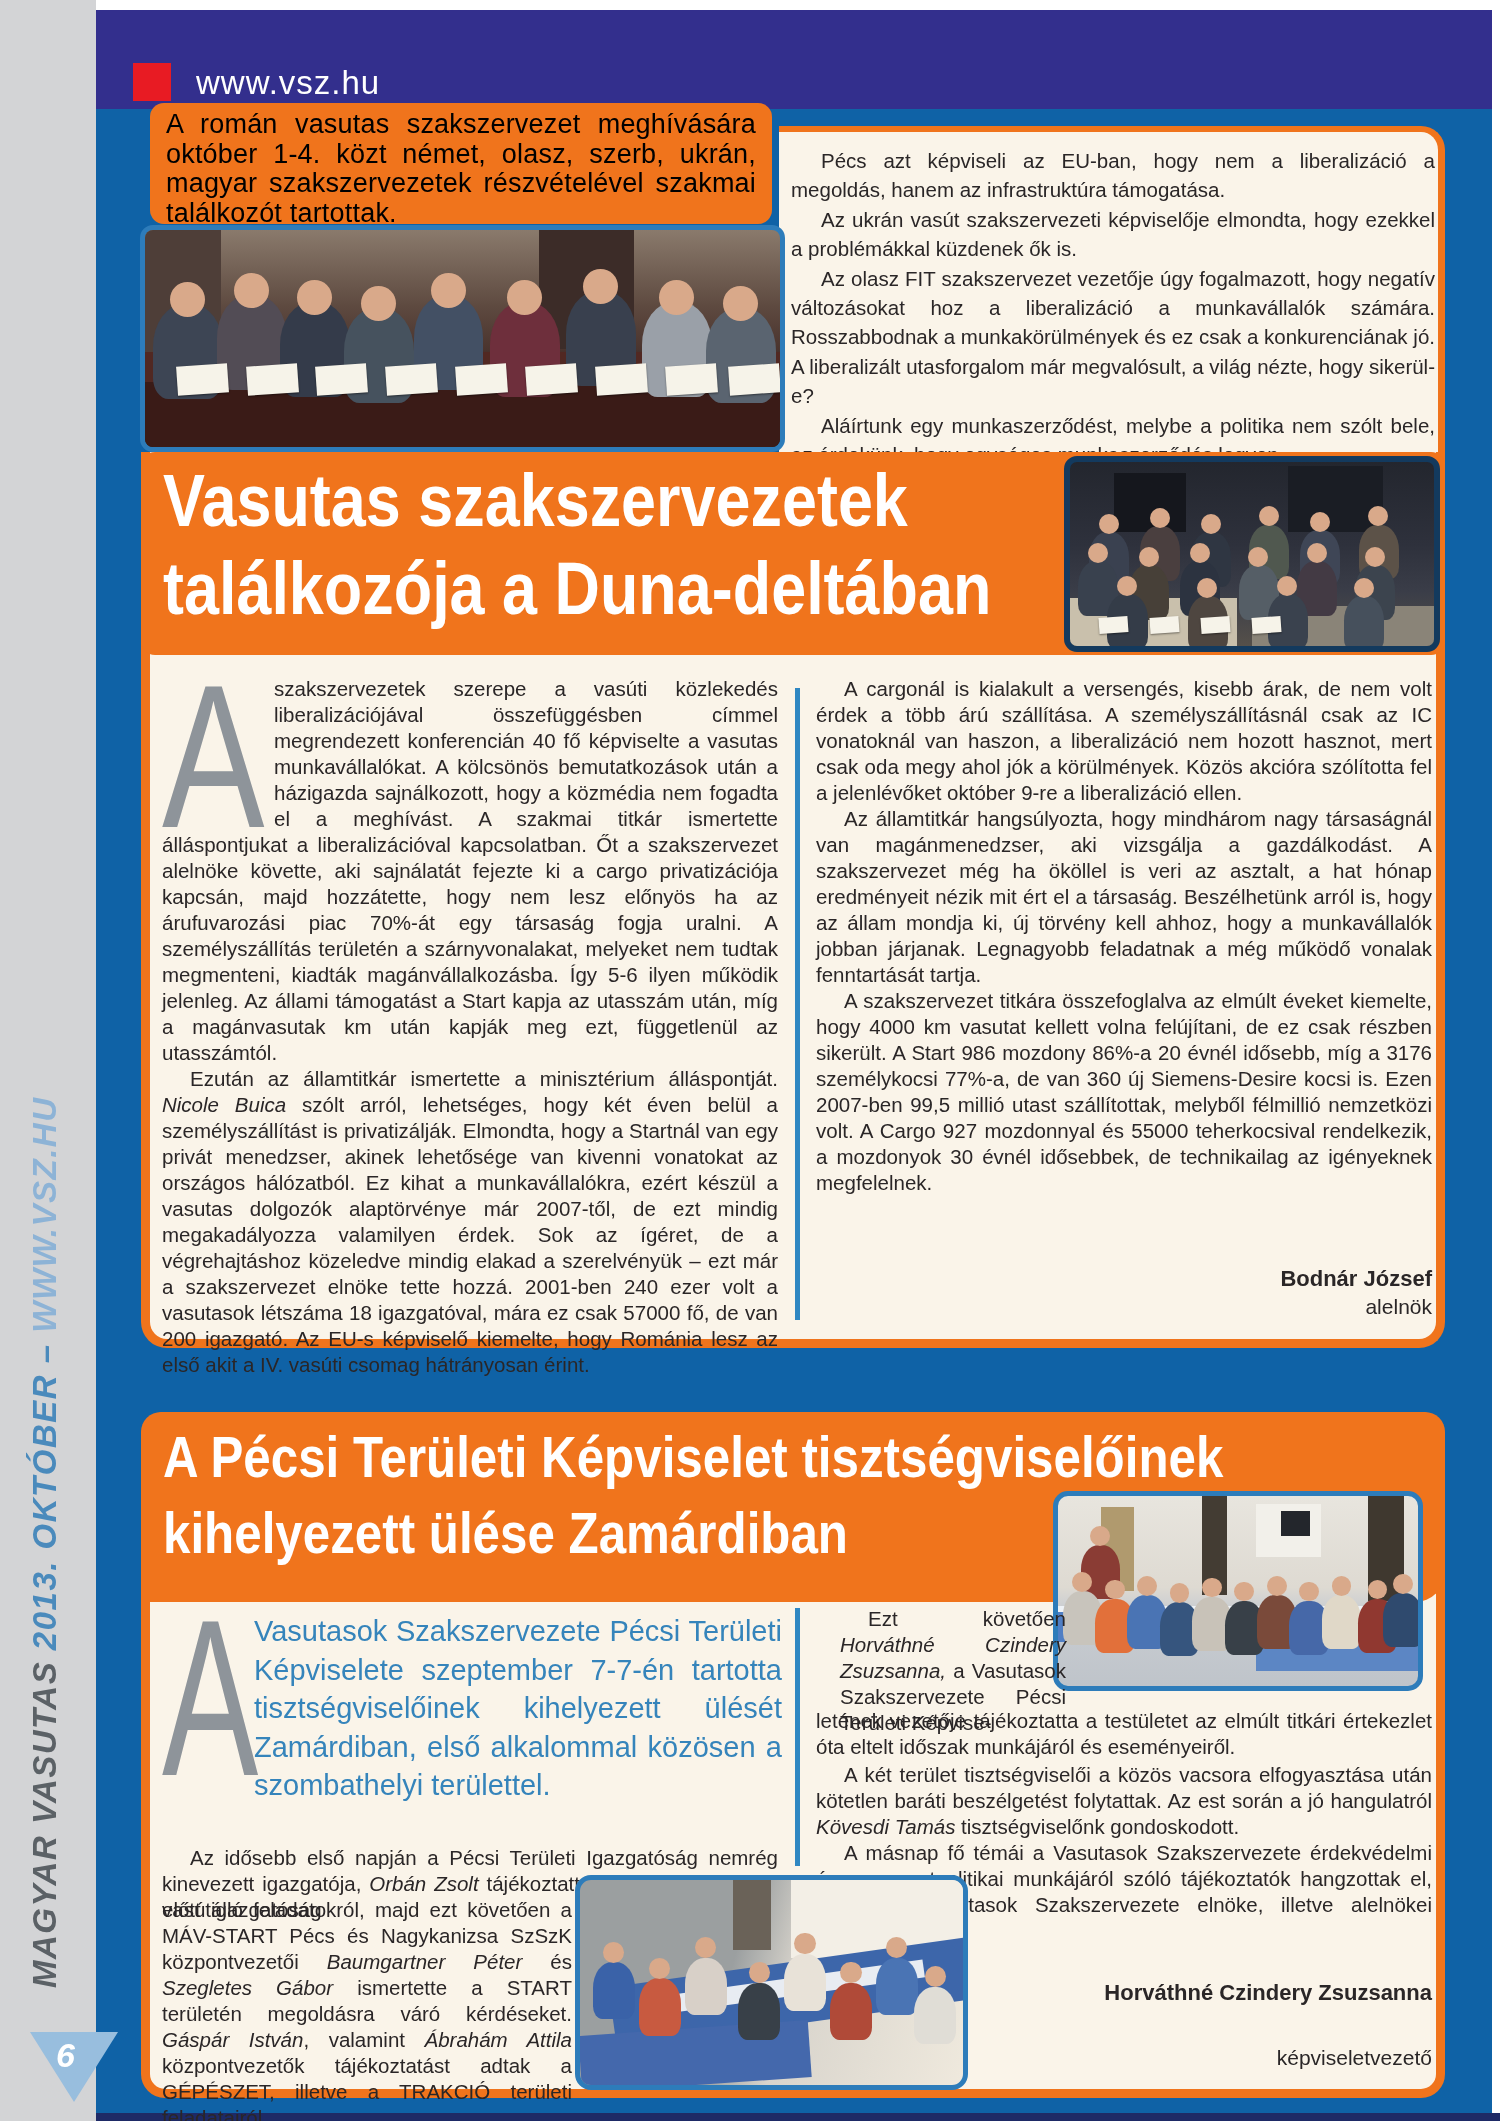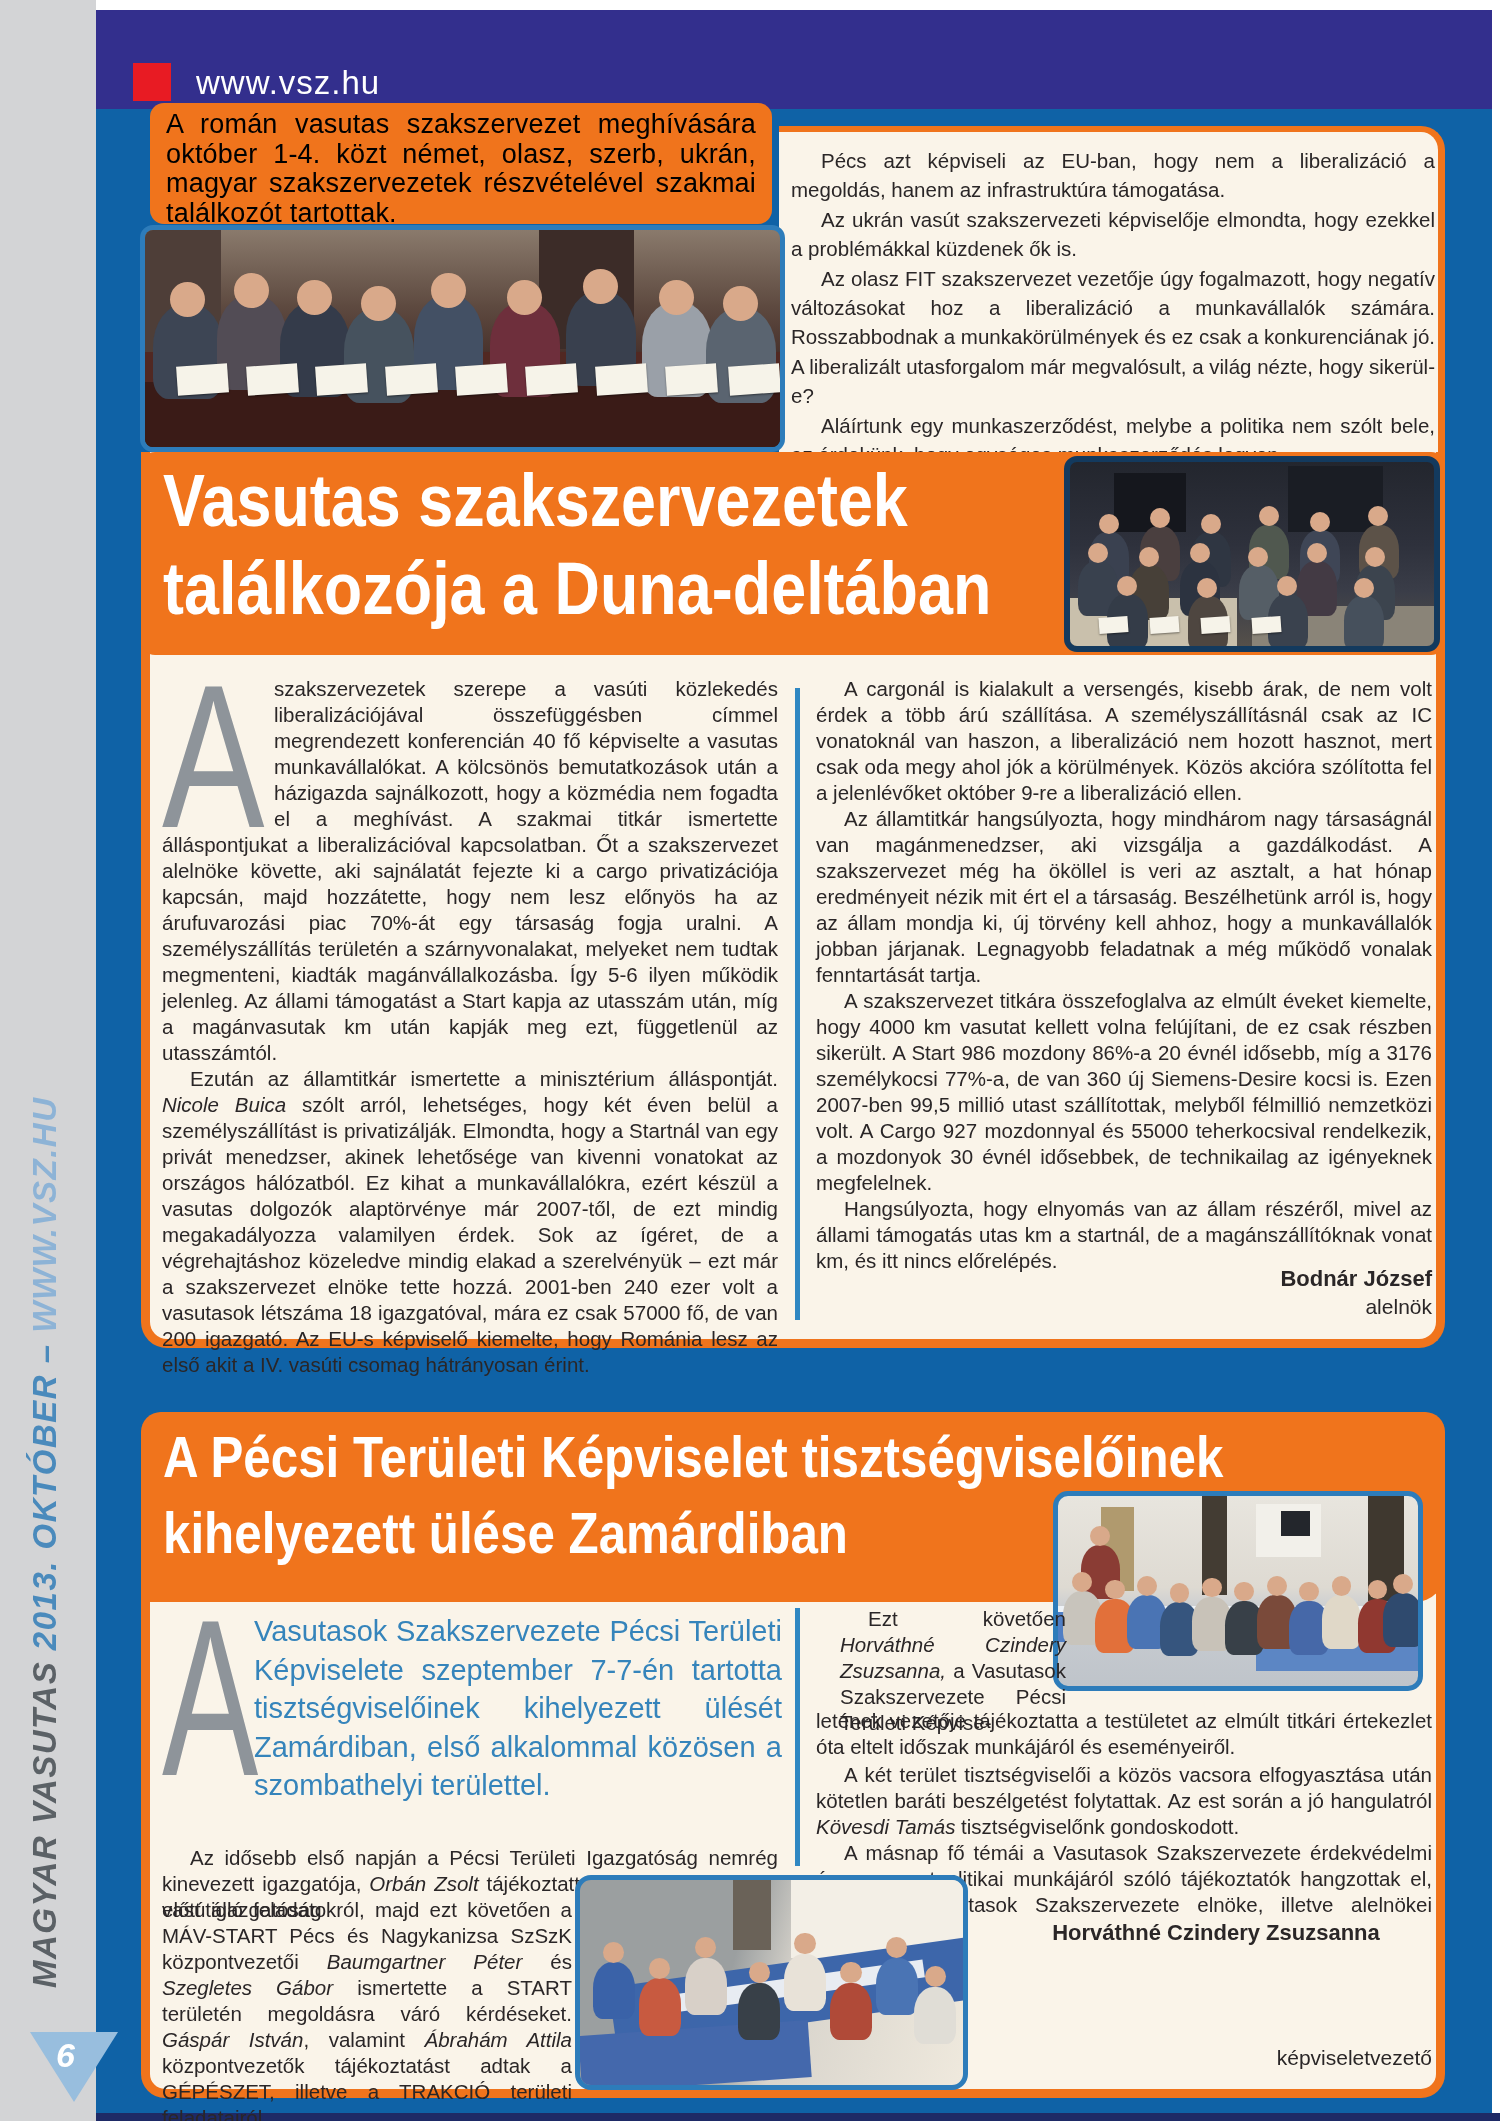--- a/index.html
+++ b/index.html
@@ -40,21 +40,21 @@
   .col{position:absolute;font-size:20.5px;line-height:26px;text-align:justify;}
   .col p{margin:0;text-indent:28px;}
   .a1-left{left:162px;top:676px;width:616px;}
   .a1-right{left:816px;top:676px;width:616px;}
   .divider1{left:795px;top:688px;width:5px;height:632px;background:#2f87c2;}
   .dropcap{float:left;width:112px;height:152px;overflow:visible;}
   .dropcap span{display:inline-block;font-size:205px;line-height:160px;color:#8e949a;
                 transform:scaleX(.75);transform-origin:left top;}
   .sig-name{position:absolute;left:1000px;width:432px;text-align:right;font-weight:bold;font-size:22px;}
   .sig-role{position:absolute;left:1000px;width:432px;text-align:right;font-size:21px;}
-  .s1n{top:1266px;} .s1r{top:1295px;} .s2n{top:1920px;text-align:center;} .s2r{top:2046px;}
+  .s1n{top:1266px;} .s1r{top:1295px;} .s2n{top:1980px;} .s2r{top:2046px;}
   
   .body-panel2{left:141px;top:1412px;width:1304px;height:686px;background:#faf4e9;box-sizing:border-box;
       border:9px solid #f0741c;border-radius:24px;}
   .banner2{left:141px;top:1412px;width:1304px;height:190px;background:#f0741c;border-radius:20px 20px 30px 0;}
   .h2l1{top:1420px;font-size:58px;line-height:74px;transform:scaleX(.85);}
   .h2l2{top:1496px;font-size:58px;line-height:74px;transform:scaleX(.85);}
   .photo3{left:1053px;top:1491px;width:370px;height:200px;border:5px solid #2d7cba;border-radius:15px;}
   .a2-intro{left:162px;top:1612px;width:620px;font-size:29px;line-height:38.5px;text-align:justify;color:#3584bb;}
   .dropcap2{float:left;width:92px;height:170px;}
   .dropcap2 span{display:inline-block;font-size:222px;line-height:172px;color:#8e949a;
@@ -190,21 +190,20 @@
   <div class="col a1-left">
     <div class="dropcap"><span>A</span></div>
     <p class="noindent">szakszervezetek szerepe a vasúti közlekedés liberalizációjával összefüggésben címmel megrendezett konferencián 40 fő képviselte a vasutas munkavállalókat. A kölcsönös bemutatkozások után a házigazda sajnálkozott, hogy a közmédia nem fogadta el a meghívást. A szakmai titkár ismertette álláspontjukat a liberalizációval kapcsolatban. Őt a szakszervezet alelnöke követte, aki sajnálatát fejezte ki a cargo privatizációja kapcsán, majd hozzátette, hogy nem lesz előnyös ha az árufuvarozási piac 70%-át egy társaság fogja uralni. A személyszállítás területén a szárnyvonalakat, melyeket nem tudtak megmenteni, kiadták magánvállalkozásba. Így 5-6 ilyen működik jelenleg. Az állami támogatást a Start kapja az utasszám után, míg a magánvasutak km után kapják meg ezt, függetlenül az utasszámtól.</p>
     <p><span>Ezután az államtitkár ismertette a minisztérium álláspontját. </span><span style="font-style: italic;">Nicole Buica</span><span> szólt arról, lehetséges, hogy két éven belül a személyszállítást is privatizálják. Elmondta, hogy a Startnál van egy privát menedzser, akinek lehetősége van kivenni vonatokat az országos hálózatból. Ez kihat a munkavállalókra, ezért készül a vasutas dolgozók alaptörvénye már 2007-től, de ezt mindig megakadályozza valamilyen érdek. Sok az ígéret, de a végrehajtáshoz közeledve mindig elakad a szerelvényük – ezt már a szakszervezet elnöke tette hozzá. 2001-ben 240 ezer volt a vasutasok létszáma 18 igazgatóval, mára ez csak 57000 fő, de van 200 igazgató. Az EU-s képviselő kiemelte, hogy Románia lesz az első akit a IV. vasúti csomag hátrányosan érint.</span></p>
   </div>
   <div class="abs divider1"></div>
   <div class="col a1-right">
     <p>A cargonál is kialakult a versengés, kisebb árak, de nem volt érdek a több árú szállítása. A személyszállításnál csak az IC vonatoknál van haszon, a liberalizáció nem hozott hasznot, mert csak oda megy ahol jók a körülmények. Közös akcióra szólította fel a jelenlévőket október 9-re a liberalizáció ellen.</p>
     <p>Az államtitkár hangsúlyozta, hogy mindhárom nagy társaságnál van magánmenedzser, aki vizsgálja a gazdálkodást. A szakszervezet még ha ököllel is veri az asztalt, a hat hónap eredményeit nézik mit ért el a társaság. Beszélhetünk arról is, hogy az állam mondja ki, új törvény kell ahhoz, hogy a munkavállalók jobban járjanak. Legnagyobb feladatnak a még működő vonalak fenntartását tartja.</p>
     <p>A szakszervezet titkára összefoglalva az elmúlt éveket kiemelte, hogy 4000 km vasutat kellett volna felújítani, de ez csak részben sikerült. A Start 986 mozdony 86%-a 20 évnél idősebb, míg a 3176 személykocsi 77%-a, de van 360 új Siemens-Desire kocsi is. Ezen 2007-ben 99,5 millió utast szállítottak, melyből félmillió nemzetközi volt. A Cargo 927 mozdonnyal és 55000 teherkocsival rendelkezik, a mozdonyok 30 évnél idősebbek, de technikailag az igényeknek megfelelnek.</p>
-    <p>Hangsúlyozta, hogy elnyomás van az állam részéről, mivel az állami támogatás utas km a startnál, de a magánszállítóknak vonat km, és itt nincs előrelépés.</p>
   </div>
   <div class="sig-name s1n">Bodnár József</div>
   <div class="sig-role s1r">alelnök</div>
 
   <div class="abs body-panel2"></div>
   <div class="abs banner2"></div>
   <div class="hline h2l1">A Pécsi Területi Képviselet tisztségviselőinek</div>
   <div class="hline h2l2">kihelyezett ülése Zamárdiban</div>
   <div class="photo photo3" style="background: linear-gradient(rgb(232, 229, 222) 0%, rgb(222, 218, 210) 48%, rgb(201, 205, 210) 60%, rgb(191, 196, 202) 100%);">
       <div class="ph-r" style="left: 40%; top: 0%; width: 7%; height: 52%; background: rgb(67, 60, 51);"></div>

